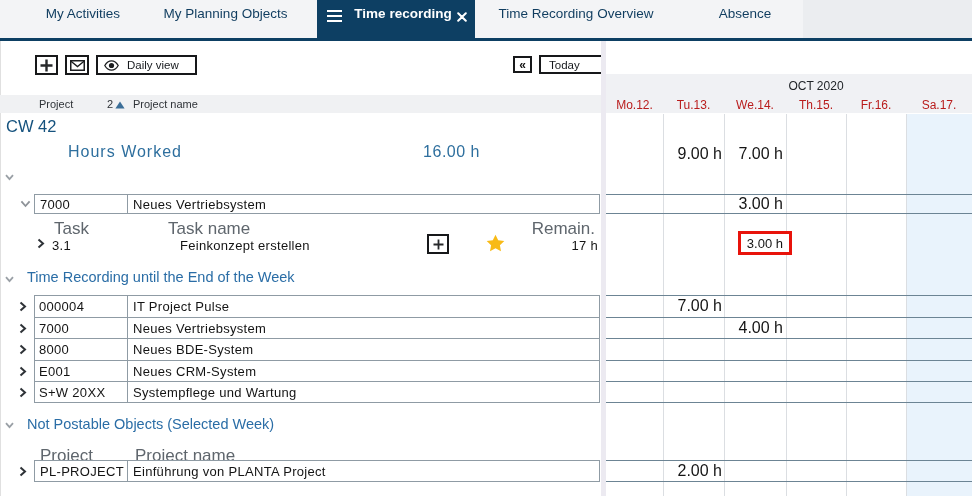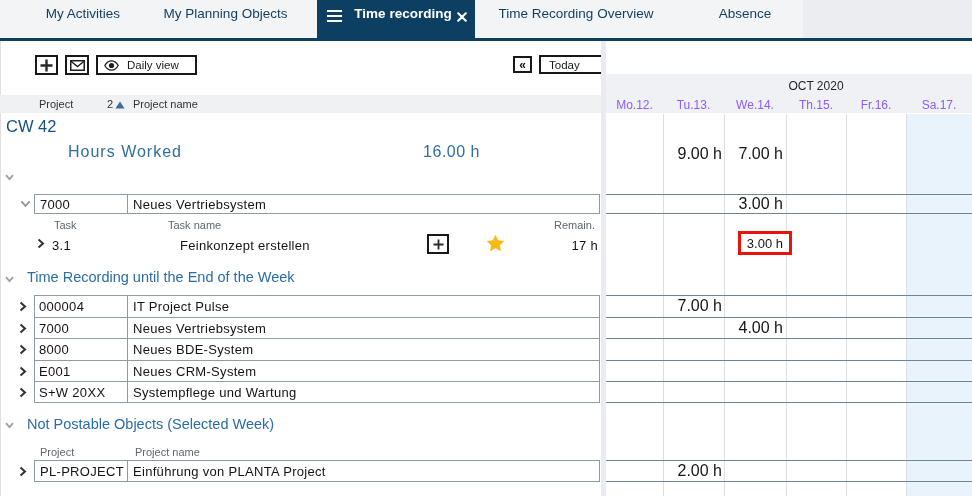--- a/index.html
+++ b/index.html
@@ -42,21 +42,21 @@
   .left-band .lbl { position:absolute; top:3px; font-size:11px; color:#2f3338; }
   .lbl-project { left:39px; }
   .lbl-sortnum { left:107px; }
   .sort-tri { position:absolute; left:115px; top:6px; }
   .lbl-pname { left:133px; }
 
   
   .right-band { left:606px; top:74px; width:366px; height:39px; background:#f0f1f4; }
   .month-lbl { position:absolute; left:180px; top:5px; width:60px; text-align:center;
                font-size:12px; color:#212529; }
-  .day-lbl { position:absolute; top:24px; height:14px; text-align:center; font-size:12px; color:#8b5cf6; }
+  .day-lbl { position:absolute; top:24px; height:14px; text-align:center; font-size:12px; color:#b91c1c; }
   .day-0 { left:0;     width:57px; }
   .day-1 { left:57px;  width:61px; }
   .day-2 { left:118px; width:62px; }
   .day-3 { left:180px; width:60px; }
   .day-4 { left:240px; width:60px; }
   .day-5 { left:300px; width:66px; }
 
   
   .cal-layer { left:606px; top:114px; width:366px; height:382px; }
   .sat-tint { position:absolute; left:300px; top:0; width:66px; height:382px; background:#e9f3fc; }
@@ -75,21 +75,21 @@
 
   .cellA { border:1px solid #8f9ba4; background:#fff; font-size:13px; letter-spacing:0.3px; color:#141414;
            padding-left:5px; display:flex; align-items:center; }
   .cellB { border:1px solid #8f9ba4; border-left:none; background:#fff; font-size:13px; letter-spacing:0.3px; color:#141414;
            padding-left:5px; display:flex; align-items:center; }
   .p7000-a { left:34px; top:194px; width:94px; height:20px; }
   .p7000-b { left:128px; top:194px; width:472px; height:20px; }
   .rstrip { left:605px; width:367px; border-top:1px solid #6c8494; }
   .rstrip-7000 { top:194px; height:20px; border-bottom:1px solid #6c8494; }
 
-  .subhdr { font-size:11px; color:#5f666d; }
+  .subhdr { font-size:17px; color:#5f666d; }
   .sh-task { left:54px; top:219px; }
   .sh-taskname { left:168px; top:219px; }
   .sh-remain { left:495px; top:219px; width:100px; text-align:right; }
   .sh-project { left:40px; top:446px; }
   .sh-pname { left:135px; top:446px; }
 
   .body-txt { font-size:13px; letter-spacing:0.3px; color:#141414; }
   .task-id { left:52px; top:238px; }
   .task-name { left:180px; top:238px; }
   .task-plus { left:427px; top:234px; width:22px; height:20px; }

